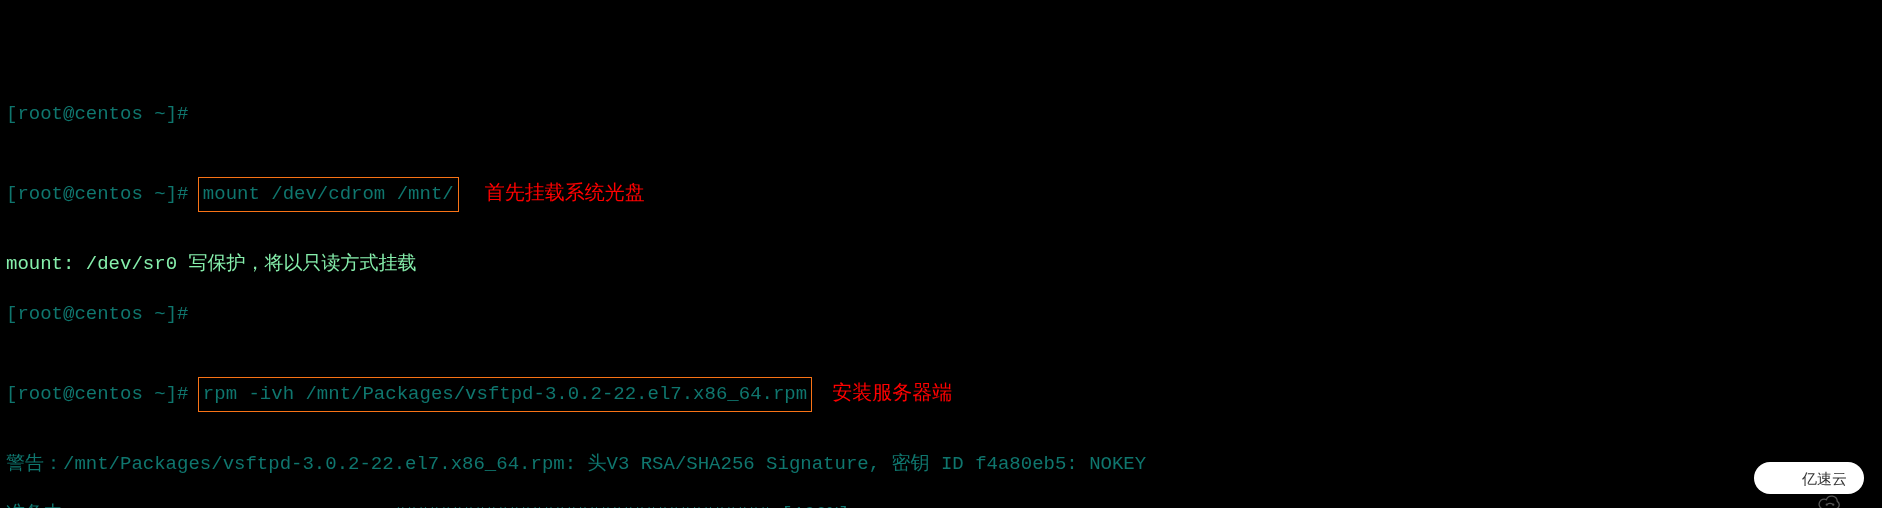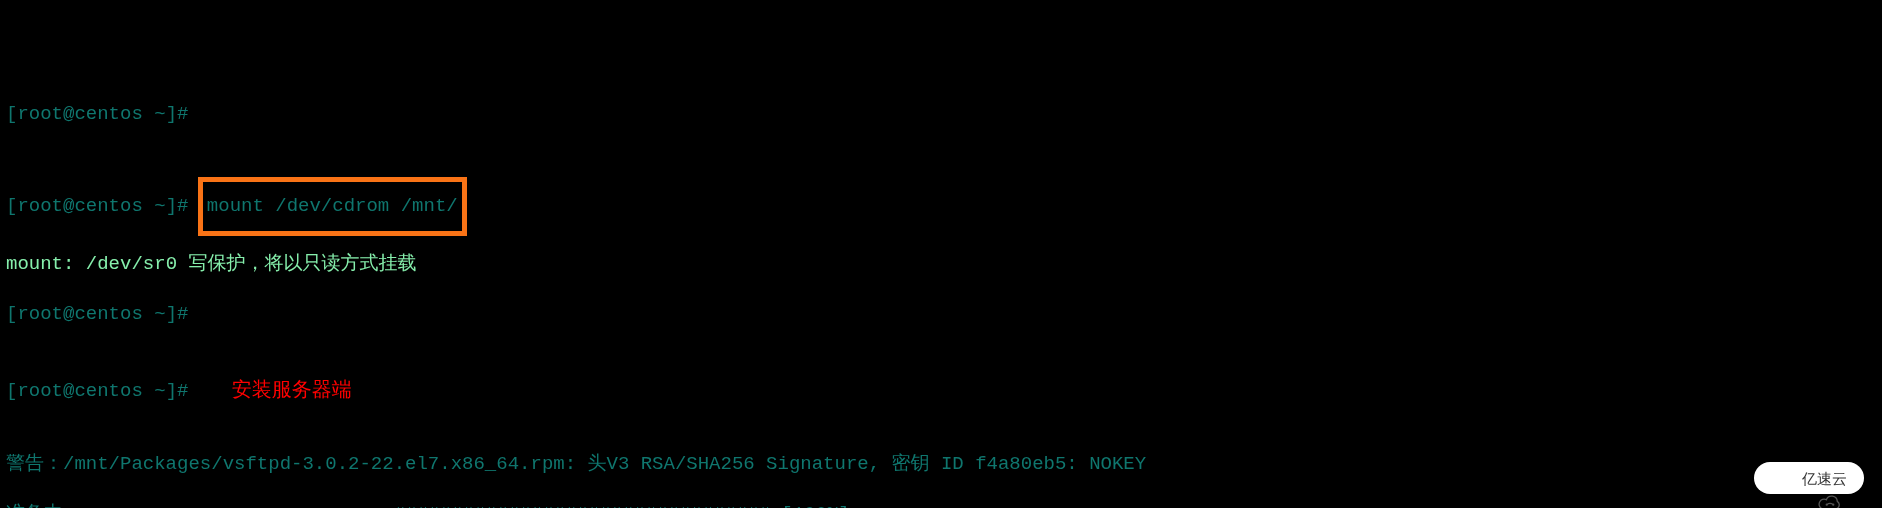--- a/index.html
+++ b/index.html
@@ -16,22 +16,22 @@
       overflow: hidden;
       padding-top: 2px;
       padding-left: 6px;
     }
     .line { display: block; height: 25px; }
     .yellow { color: #0f766e; }
     .white { color: #86efac; }
     .red-annot { color: #ff0000; font-family: 'SimSun', 'Microsoft YaHei', sans-serif; font-size: 20px; }
     .row { display: flex; align-items: baseline; height: 25px; }
     .red-box {
-      border: 5px solid #f97316;
-      padding: 12px 4px;
+      border: 1px solid #f97316;
+      padding: 4px 4px;
       margin-left: -2px;
       margin-right: 4px;
     }
     .watermark {
       position: absolute;
       right: 18px;
       bottom: 14px;
       width: 110px;
       height: 32px;
       background: #ffffff;
@@ -59,28 +59,30 @@
 </head>
 <body>
 
 
 
 <div class="line yellow">[root@centos ~]#</div>
 
 <div class="row">
   <span class="yellow">[root@centos ~]# </span>
   <span class="red-box yellow">mount /dev/cdrom /mnt/</span>
+  <span class="red-annot" style="margin-left:22px">首先挂载系统光盘</span>
 </div>
 
 <div class="line white">mount: /dev/sr0 写保护，将以只读方式挂载</div>
 <div class="line yellow">[root@centos ~]#</div>
 
 <div class="row">
   <span class="yellow">[root@centos ~]# </span>
-  <span class="red-annot" style="margin-left:32px">安装服务器端</span>
+  <span class="red-box yellow">rpm -ivh /mnt/Packages/vsftpd-3.0.2-22.el7.x86_64.rpm</span>
+  <span class="red-annot" style="margin-left:16px">安装服务器端</span>
 </div>
 
 <div class="line yellow">警告：/mnt/Packages/vsftpd-3.0.2-22.el7.x86_64.rpm: 头V3 RSA/SHA256 Signature, 密钥 ID f4a80eb5: NOKEY</div>
 <div class="line yellow">准备中...                          ################################# [100%]</div>
 
 
 
 
 
 

